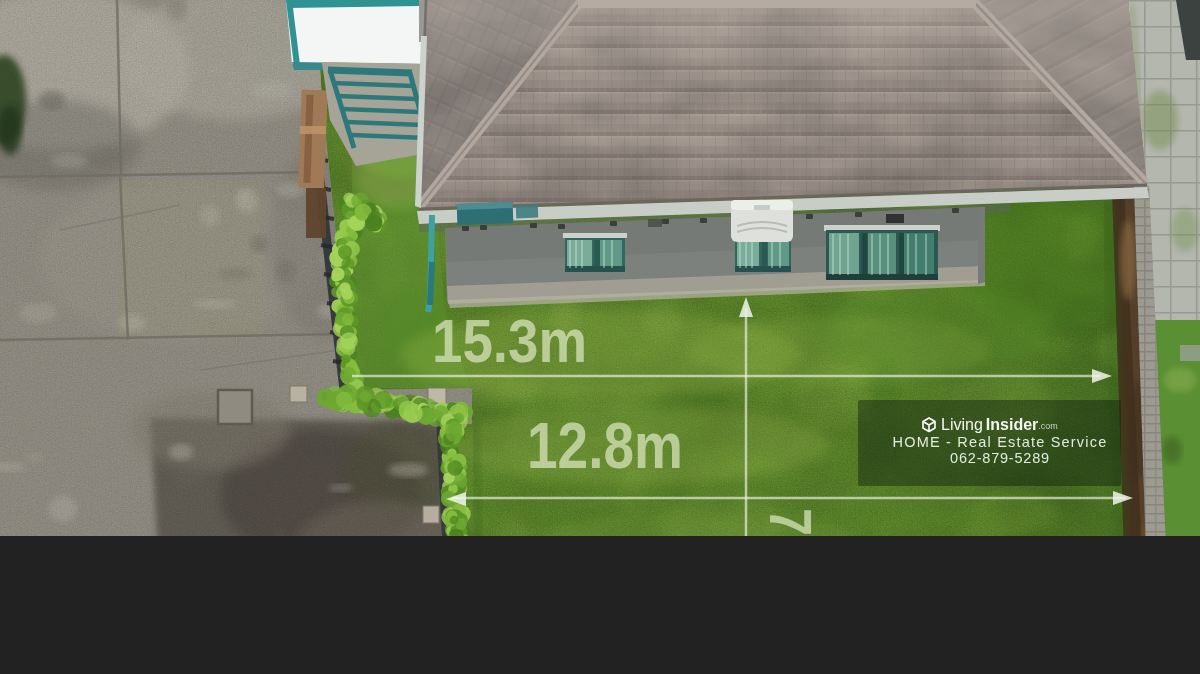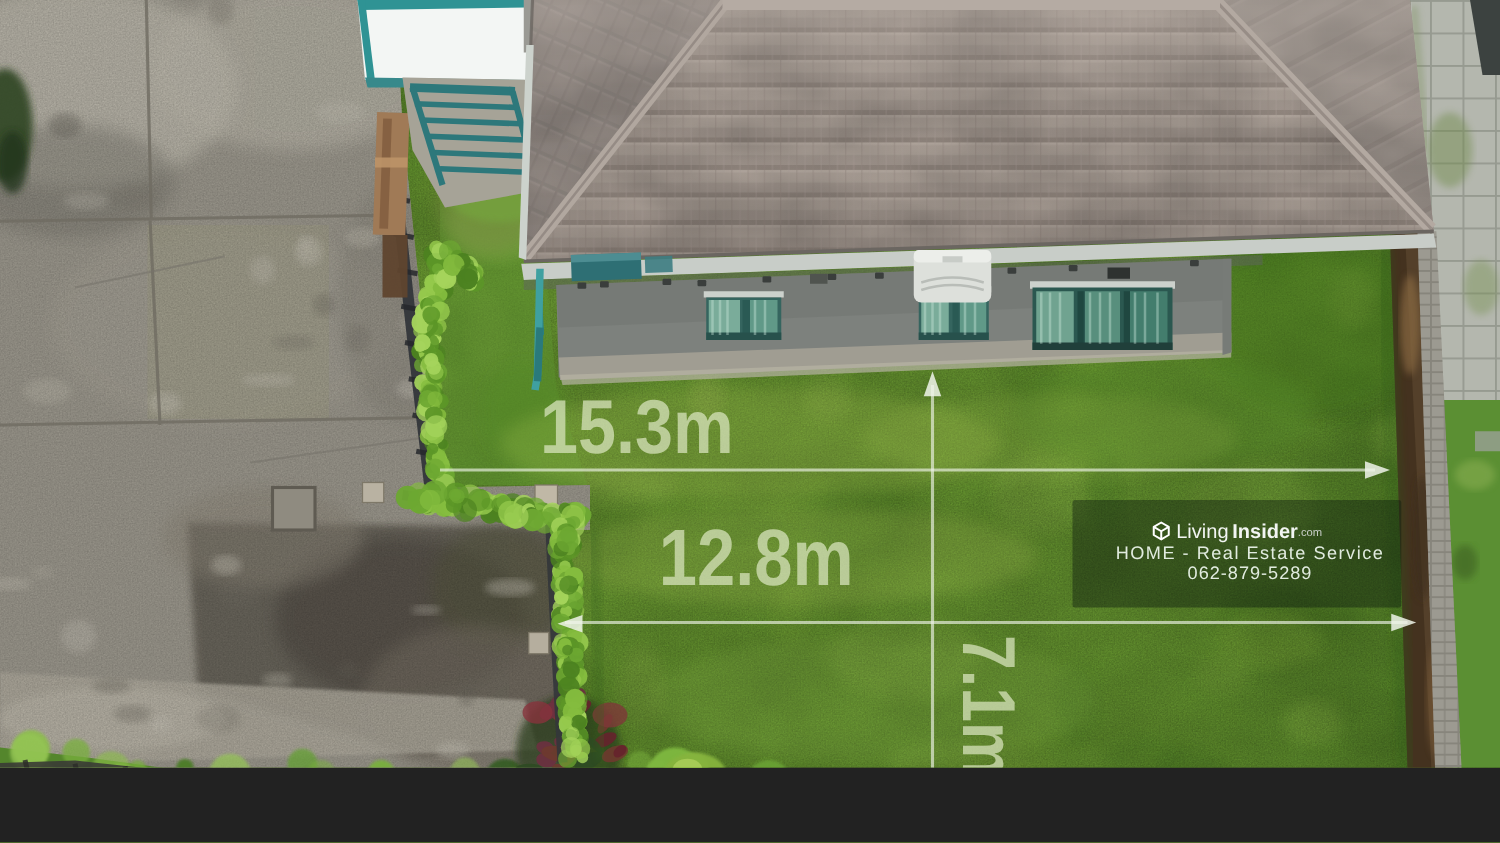--- a/index.html
+++ b/index.html
@@ -1,15 +1,15 @@
 <!DOCTYPE html>
 <html><head><meta charset="utf-8">
 <style>
 html,body{margin:0;padding:0;background:#222;}
-#wrap{width:1200px;height:614px;overflow:hidden;position:relative;font-family:"Liberation Sans",sans-serif;}
+#wrap{width:1200px;height:536px;overflow:hidden;position:relative;font-family:"Liberation Sans",sans-serif;}
 svg{display:block;}
 </style></head>
 <body>
 <div id="wrap">
 <svg width="1200" height="674" viewBox="0 0 1200 674">
 <defs>
 <filter id="grain" x="-5%" y="-5%" width="110%" height="110%">
   <feTurbulence type="fractalNoise" baseFrequency="0.8" numOctaves="2" seed="11" result="n"></feTurbulence>
   <feColorMatrix in="n" type="matrix" values="0 0 0 0 0  0 0 0 0 0  0 0 0 0 0  0.6 0.7 0 0 0"></feColorMatrix>
   <feComposite operator="in" in2="SourceGraphic"></feComposite>

